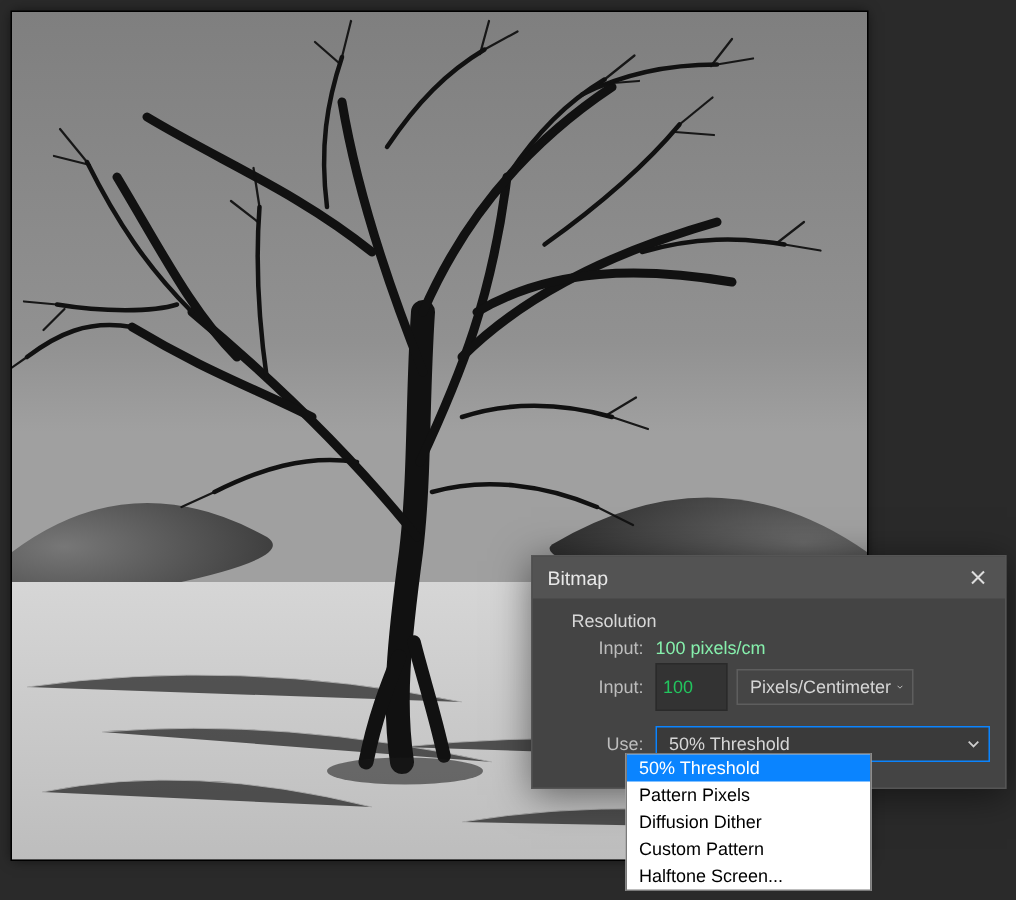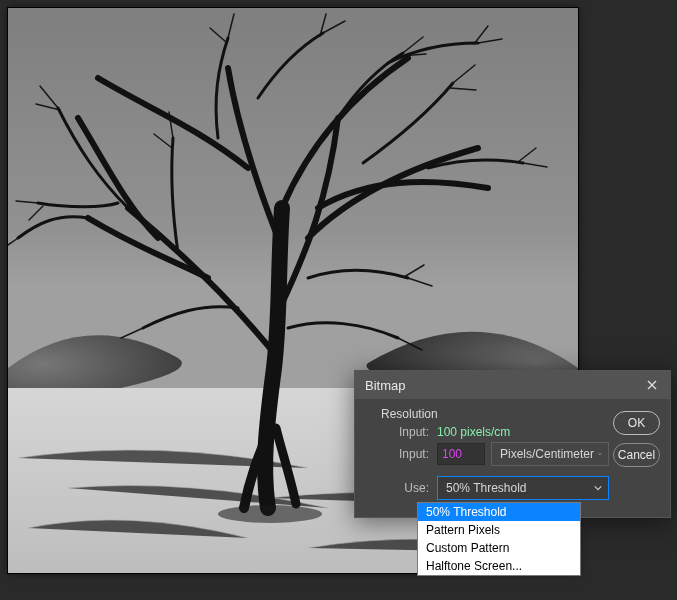--- a/index.html
+++ b/index.html
@@ -70,25 +70,25 @@
     display: flex;
     align-items: center;
     gap: 6px;
     margin: 3px 0;
     font-size: 12px;
     color: #bdbdbd;
   }
   .row .lbl { width: 48px; text-align: right; margin-right: 2px;}
   .row .val-static { color: #86efac; }
   .input-num {
-    width: 48px; height: 22px;
+    width: 48px; height: 32px;
     padding: 0 4px;
     background: #333333;
     border: 1px solid #2a2a2a;
-    color: #d946ef;
+    color: #22c55e;
     font-size: 12px;
   }
   .select {
     height: 24px;
     background: #454545;
     border: 1px solid #5e5e5e;
     color: #d6d6d6;
     font-size: 12px;
     display: flex;
     align-items: center;
@@ -274,25 +274,22 @@
           <span class="lbl">Use:</span>
           <div class="select use">
             <span class="sel-text">50% Threshold</span>
             <svg class="chev" viewBox="0 0 10 10">
                 <path d="M1,3 L5,7 L9,3" stroke="#ccc" stroke-width="1.5" fill="none"></path>
               </svg>
           </div>
         </div>
       </div>
     </div>
-    <div class="right-col">
-      <div class="btn primary">OK</div>
-      <div class="btn">Cancel</div>
-    </div>
   </div>
 </div>
 
 <div class="dropdown-list">
   <div class="opt selected">50% Threshold</div>
   <div class="opt">Pattern Pixels</div>
+  <div class="opt">Diffusion Dither</div>
   <div class="opt">Custom Pattern</div>
   <div class="opt">Halftone Screen...</div>
 </div>
 
 </body></html>

